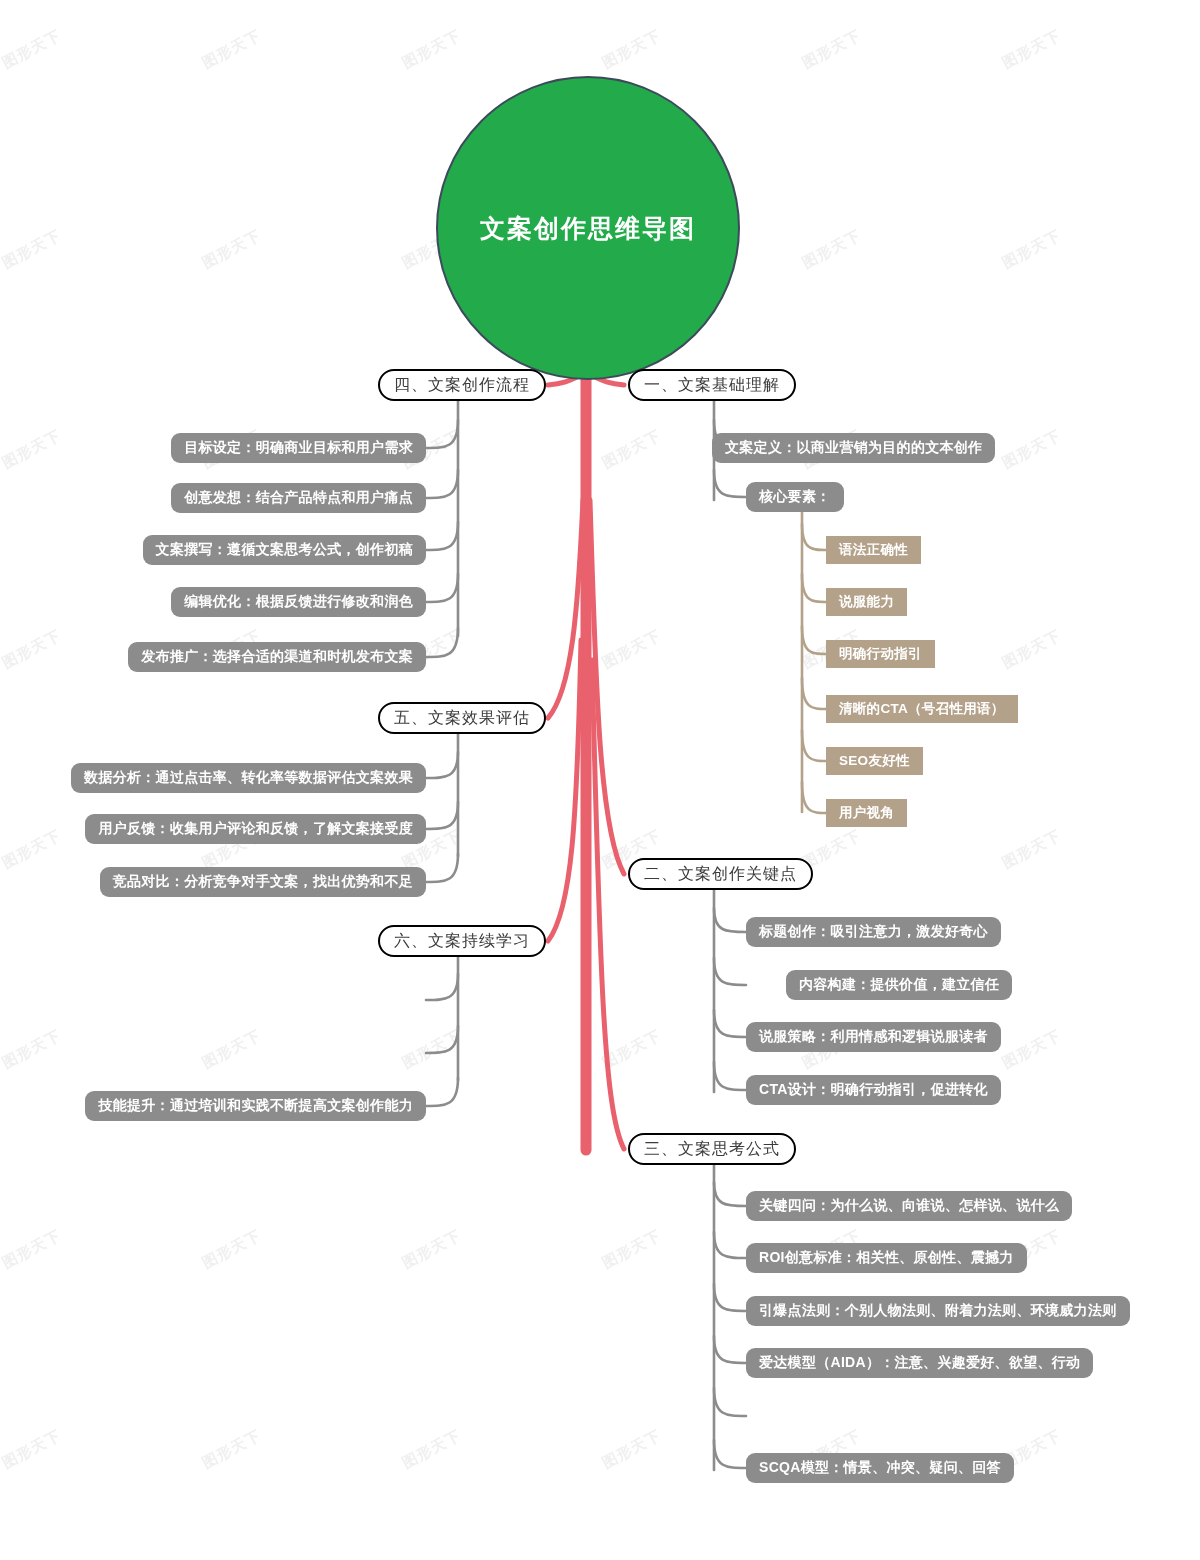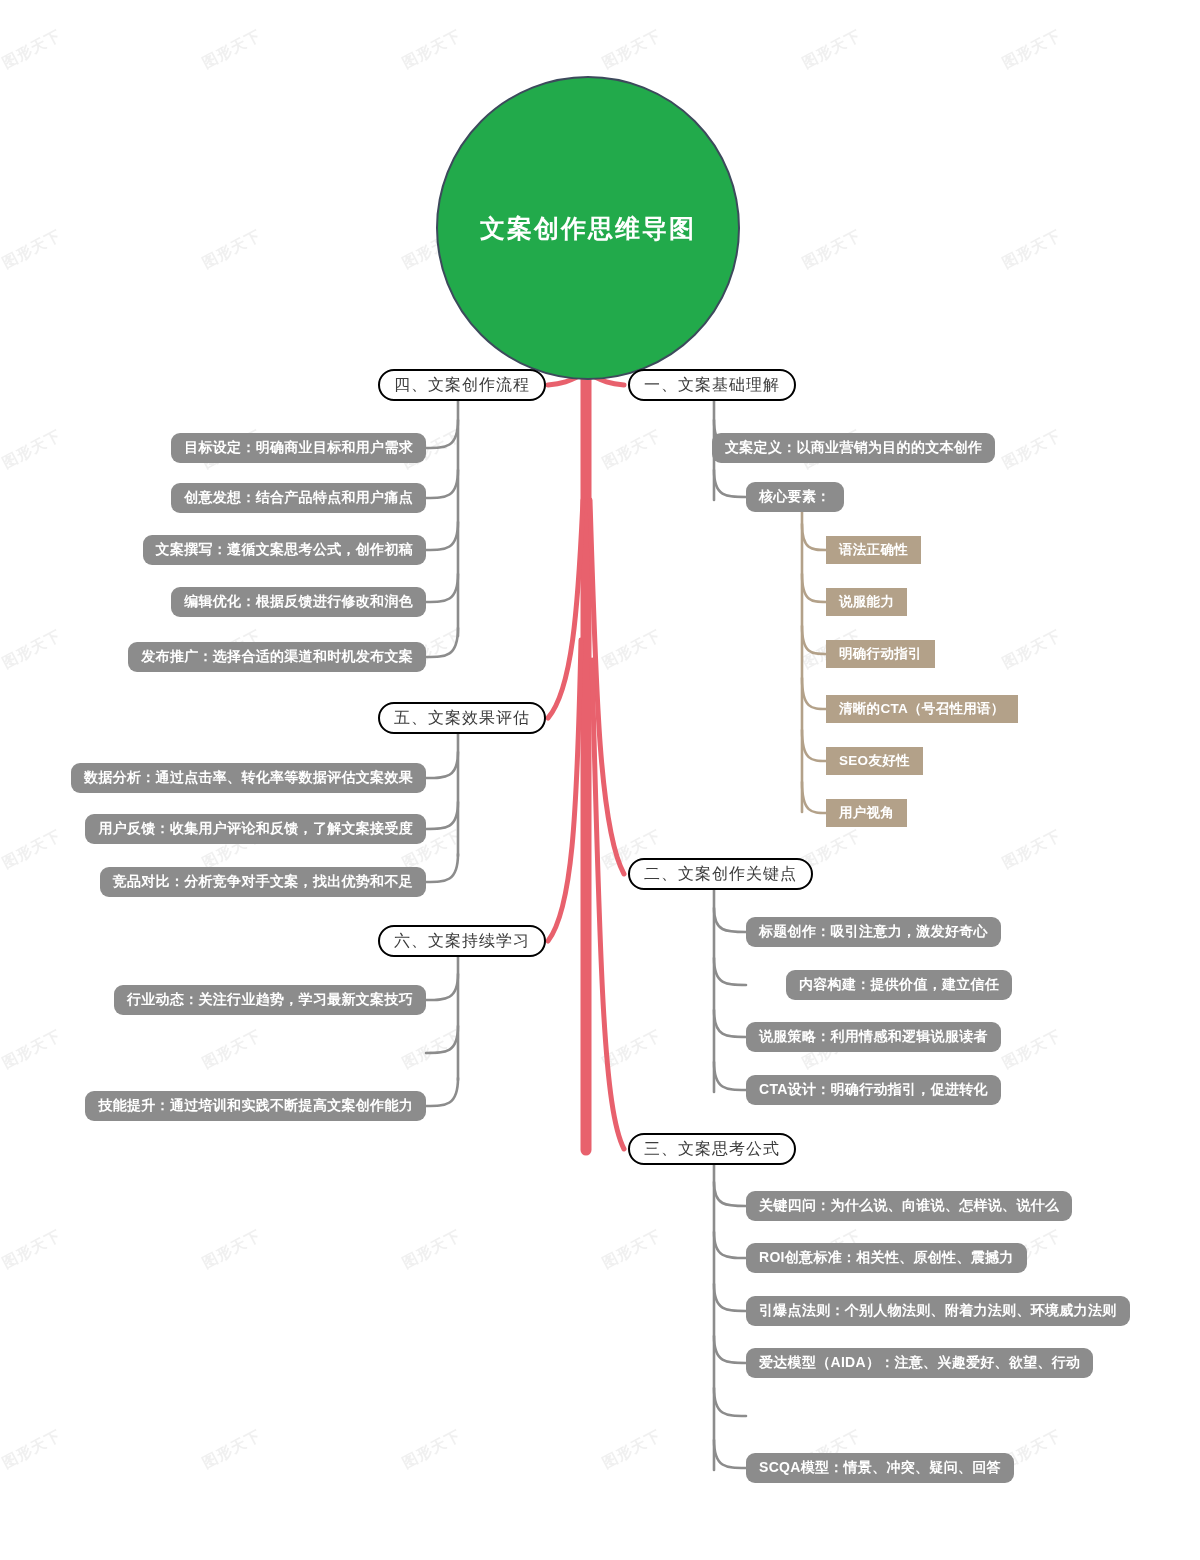--- a/index.html
+++ b/index.html
@@ -279,20 +279,17 @@
   <div class="leaf" style="right:774px;top:763px;">
       <span>数据分析：通过点击率、转化率等数据评估文案效果</span>
     </div>
   <div class="leaf" style="right:774px;top:814px;">
       <span>用户反馈：收集用户评论和反馈，了解文案接受度</span>
     </div>
   <div class="leaf" style="right:774px;top:867px;">
       <span>竞品对比：分析竞争对手文案，找出优势和不足</span>
     </div>
 
-  <div class="leaf" style="right:774px;top:985px;">
-      <span>行业动态：关注行业趋势，学习最新文案技巧</span>
-    </div>
   <div class="leaf" style="right:774px;top:1091px;">
       <span>技能提升：通过培训和实践不断提高文案创作能力</span>
     </div>
 
 </div>
 
 </body></html>

